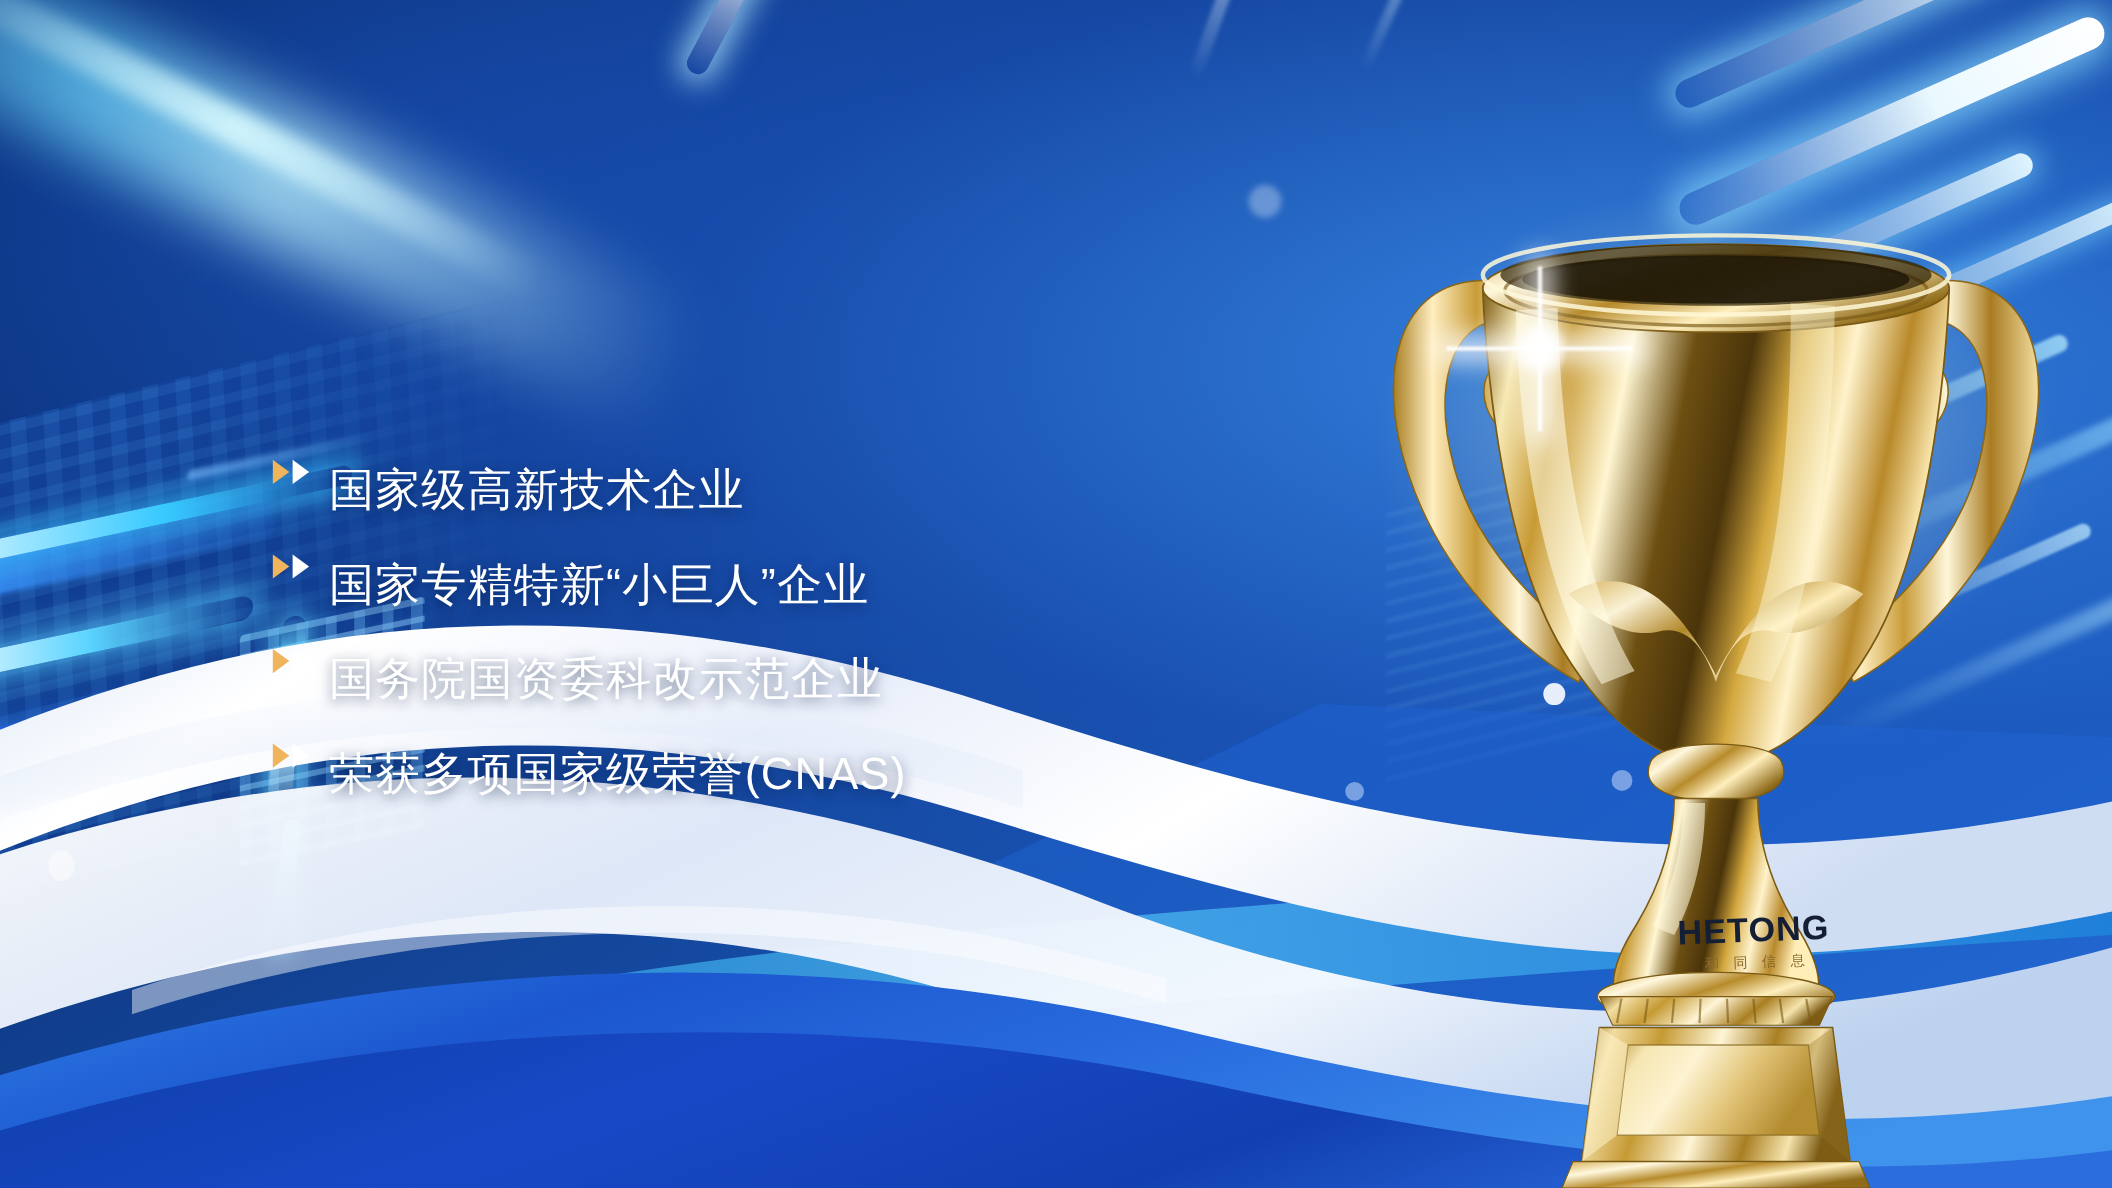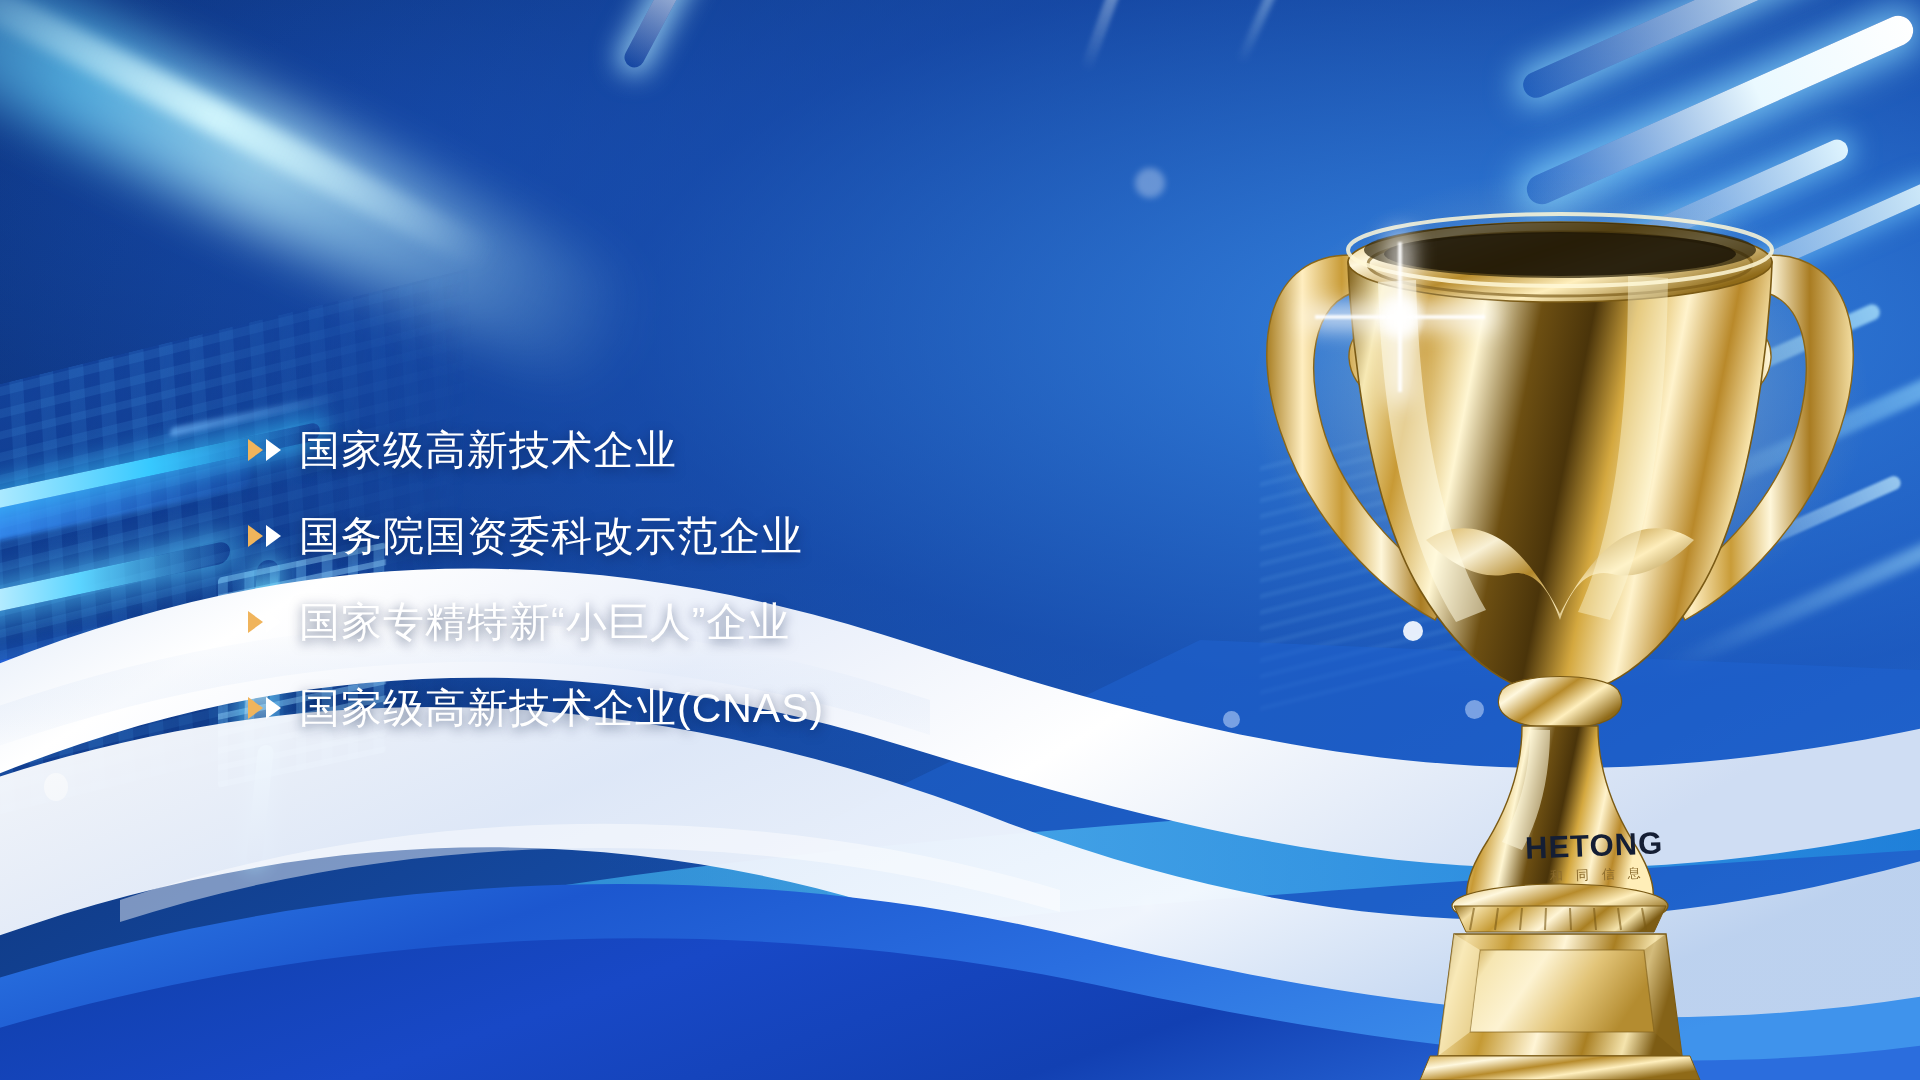--- a/index.html
+++ b/index.html
@@ -111,21 +111,21 @@
     font-size:97px;line-height:1.06;
     font-weight:bold;letter-spacing:2px;
     background:linear-gradient(180deg,#ffffff 0%,#fffdf8 30%,#f8e4c0 56%,#f0c287 80%,#edb870 100%);
     -webkit-background-clip:text;background-clip:text;
     color:transparent;-webkit-text-fill-color:transparent;
     filter:drop-shadow(0 5px 16px rgba(2,20,62,.55));
     white-space:nowrap;
   }
 
   .bullets{position:absolute;left:248px;top:418px;}
-  .bullet-row{display:flex;align-items:center;height:64px;margin-bottom:22px;}
+  .bullet-row{display:flex;align-items:flex-start;height:64px;margin-bottom:22px;}
   .bullet-mark{display:flex;align-items:center;gap:3px;margin-right:18px;flex:0 0 auto;}
   .tri{width:0;height:0;border-top:11px solid transparent;border-bottom:11px solid transparent;}
   .tri.gold{border-left:15px solid #f0b45c;}
   .tri.white{border-left:15px solid #ffffff;}
   .bullet-text{
     font-size:41px;color:#ffffff;letter-spacing:1px;white-space:nowrap;
     text-shadow:0 3px 12px rgba(3,22,64,.6);
   }
 
   
@@ -405,35 +405,35 @@
           <span class="tri white"></span>
         </span>
         <span class="bullet-text">国家级高新技术企业</span>
       </div>
 
       <div class="bullet-row">
         <span class="bullet-mark">
           <span class="tri gold"></span>
           <span class="tri white"></span>
         </span>
-        <span class="bullet-text">国务院国资委科改示范企业</span>
+        <span class="bullet-text">国家专精特新“小巨人”企业</span>
       </div>
 
       <div class="bullet-row">
         <span class="bullet-mark">
           <span class="tri gold"></span>
           <span class="tri white"></span>
         </span>
-        <span class="bullet-text">国家专精特新“小巨人”企业</span>
+        <span class="bullet-text">国务院国资委科改示范企业</span>
       </div>
 
       <div class="bullet-row">
         <span class="bullet-mark">
           <span class="tri gold"></span>
           <span class="tri white"></span>
         </span>
-        <span class="bullet-text">国家级高新技术企业(CNAS)</span>
+        <span class="bullet-text">荣获多项国家级荣誉(CNAS)</span>
       </div>
 
     </div>
   </div>
 
 </div>
 
 </body></html>

